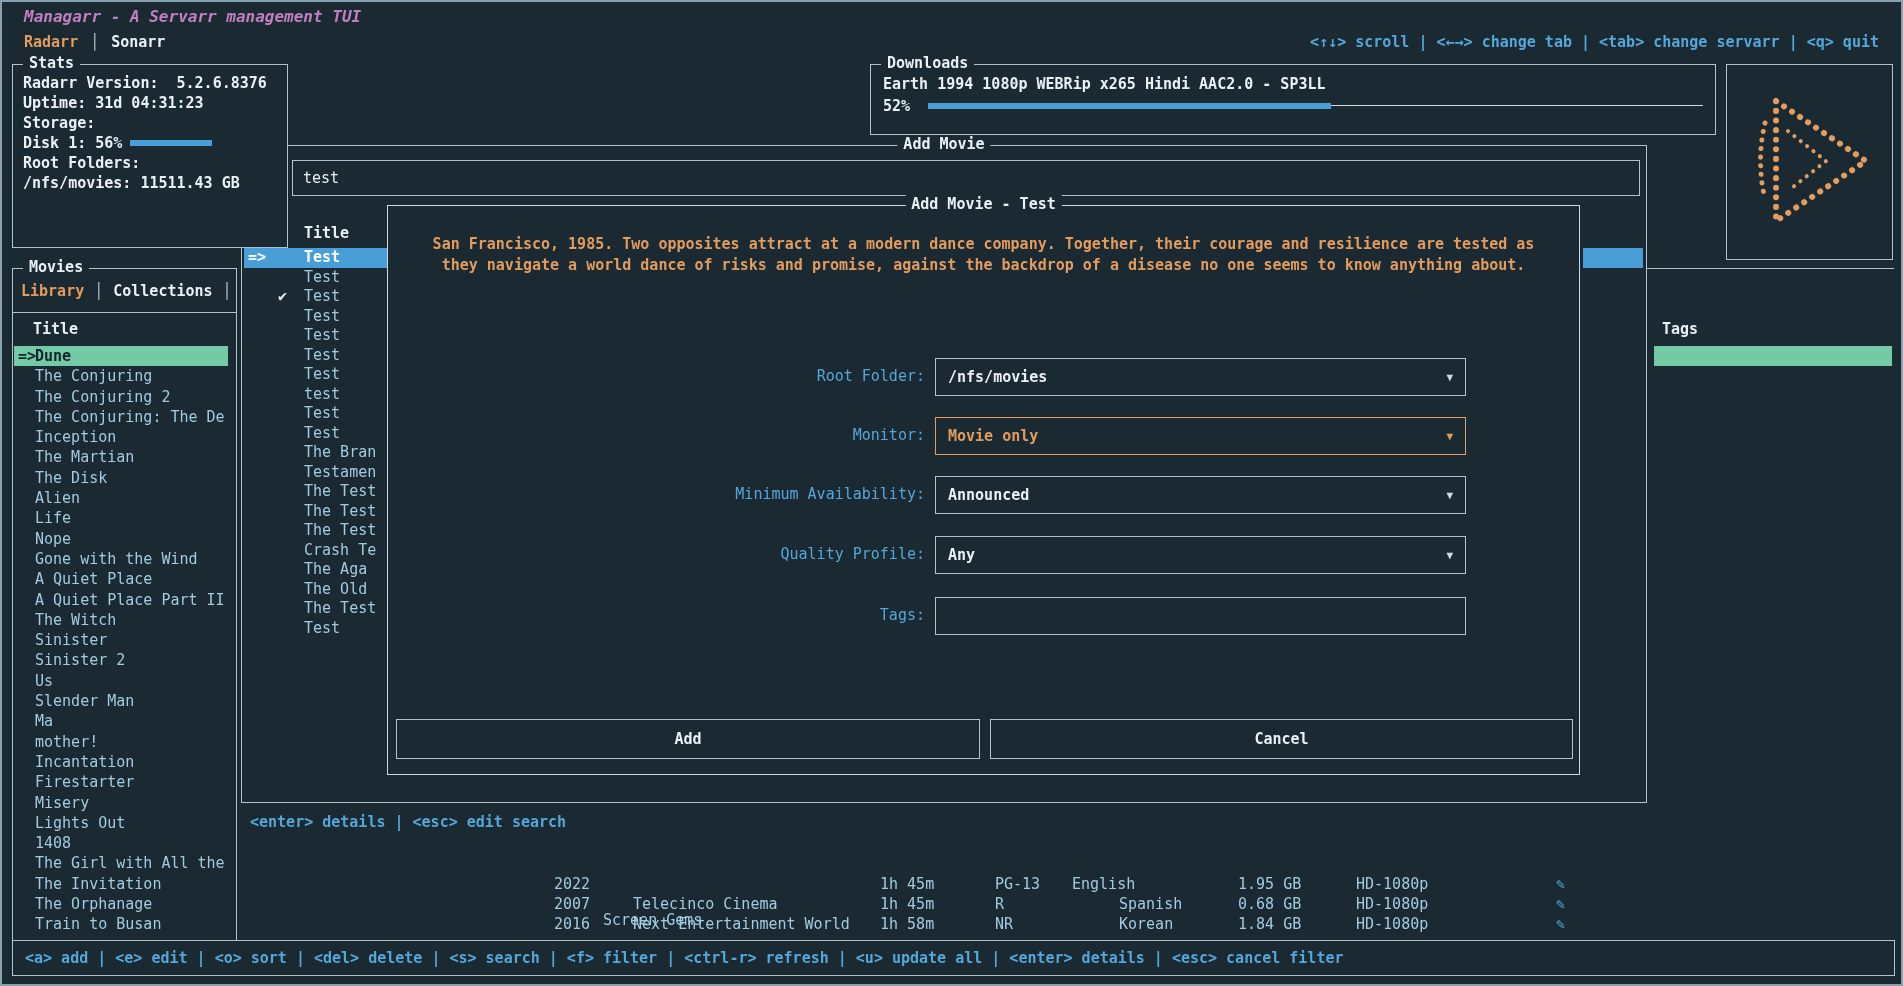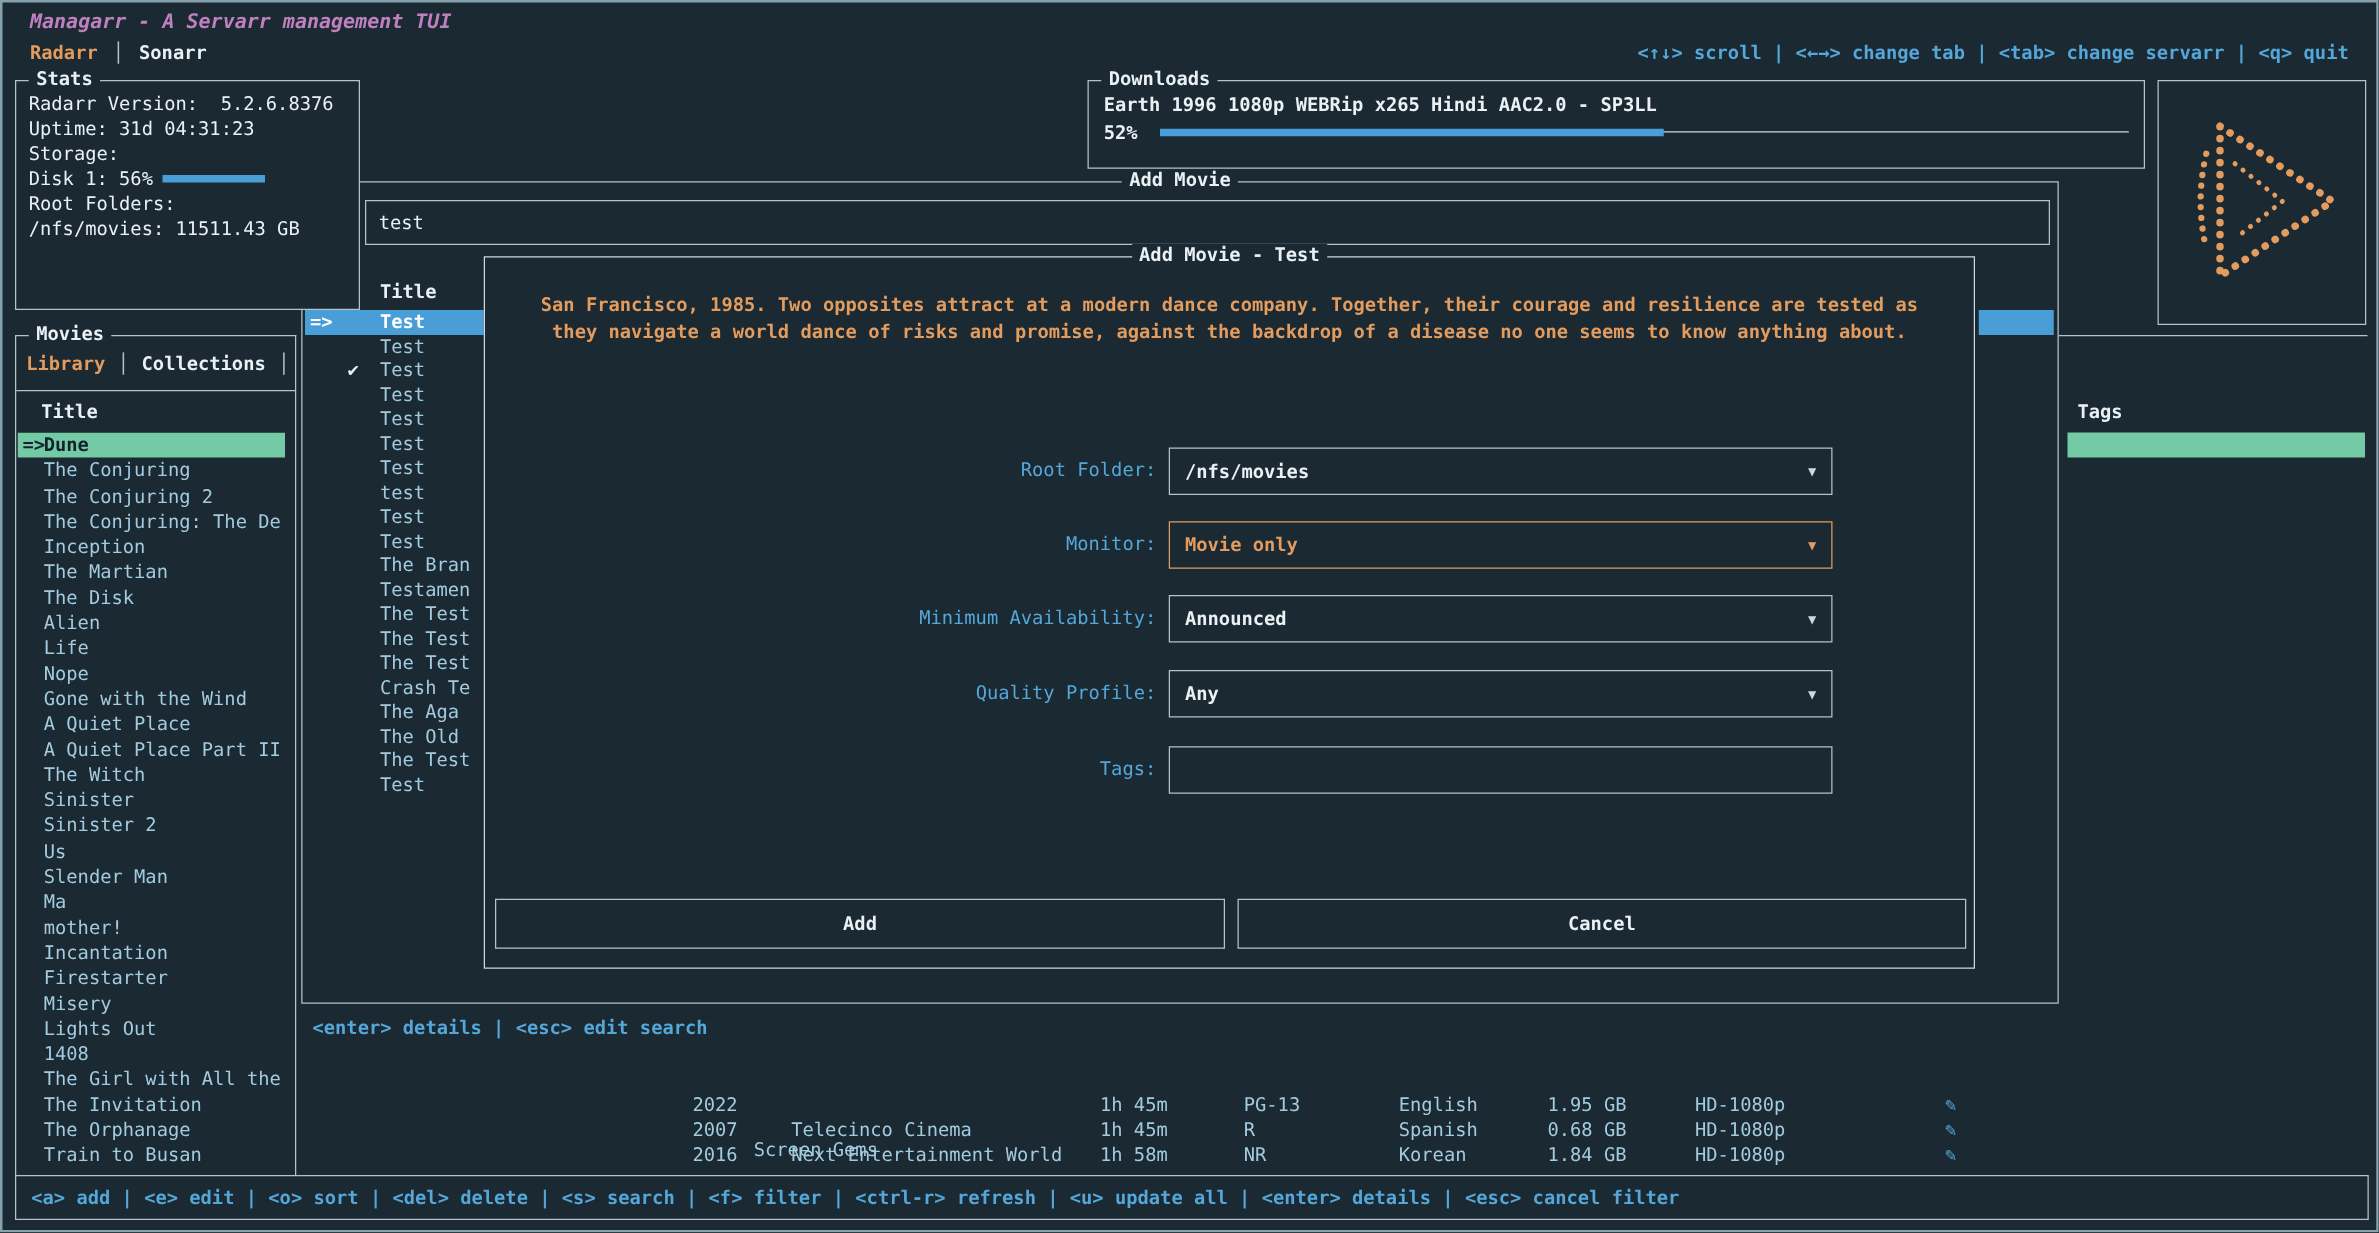--- a/index.html
+++ b/index.html
@@ -16,21 +16,21 @@
   .panel-title.centered{left:50%;transform:translateX(-50%);}
 
   .app-title{position:absolute;left:22px;top:5px;font-style:italic;font-weight:bold;font-size:16px;color:var(--magenta);}
   .tab-bar{position:absolute;left:22px;top:31px;display:flex;gap:12px;font-weight:bold;}
   .tab{color:var(--white);cursor:pointer;}
   .tab.active{color:var(--orange);}
   .tab-sep{color:var(--border);font-weight:normal;}
   .top-help{position:absolute;right:22px;top:31px;color:var(--blue);font-weight:bold;white-space:pre;}
 
   .stats-panel{left:10px;top:62px;width:276px;height:184px;padding:8px 10px;z-index:3;}
-  .stats-line{height:20px;line-height:20px;font-weight:normal;white-space:pre;display:flex;align-items:center;}
+  .stats-line{height:20px;line-height:20px;font-weight:bold;white-space:pre;display:flex;align-items:center;}
   .gauge{position:relative;flex:1;height:20px;margin-left:8px;}
   .gauge-fill{position:absolute;left:0;top:7px;height:6px;background:var(--selblue);}
   .dl-gauge::before{content:'';position:absolute;left:0;right:0;top:9px;height:1px;background:#cfd9de;}
 
   .downloads-panel{left:868px;top:62px;width:846px;height:71px;padding:8px 12px;z-index:3;}
   .dl-item{font-weight:bold;height:22px;line-height:22px;white-space:pre;}
   .dl-progress{display:flex;align-items:center;height:22px;font-weight:bold;}
   .dl-progress>span:first-child{margin-right:10px;}
 
   .logo-panel{left:1724px;top:62px;width:167px;height:196px;display:flex;align-items:center;justify-content:center;z-index:3;}
@@ -106,21 +106,21 @@
     <div class="stats-line">
       <span>Disk 1: 56%</span>
       <span class="gauge"><span class="gauge-fill" id="disk-fill" style="width: 56%;"></span></span>
     </div>
     <div class="stats-line">Root Folders:</div>
     <div class="stats-line">/nfs/movies: 11511.43 GB</div>
   </div>
 
   <div class="panel downloads-panel">
     <span class="panel-title">Downloads</span>
-    <div class="dl-item">Earth 1996 1080p WEBRip x265 Hindi AAC2.0 - SP3LL</div>
+    <div class="dl-item">Earth 1994 1080p WEBRip x265 Hindi AAC2.0 - SP3LL</div>
     <div class="dl-progress">
       <span>52%</span>
       <span class="gauge dl-gauge">
           <span class="gauge-fill" id="dl-fill" style="width: 52%;"></span>
         </span>
     </div>
   </div>
 
   <div class="panel logo-panel">
     <svg width="140" height="150" viewBox="0 0 140 150">
@@ -177,21 +177,21 @@
   <div class="tags-top-border"></div>
   <div class="tags-header">Tags</div>
   <div class="tags-selected-row"></div>
 
   <div id="library-rows">
       <div class="lib-row" style="top: 871.8px;">
         <span style="left: 552px;">2022</span>
         <span style="left: 601px; margin-top: 36px;">Screen Gems</span>
         <span style="left: 878px;">1h 45m</span>
         <span style="left: 993px;">PG-13</span>
-        <span style="left: 1117px; text-align: center;">English</span>
+        <span style="left: 1070px; text-align: center;">English</span>
         <span style="left: 1236px;">1.95 GB</span>
         <span style="left: 1354px;">HD-1080p</span>
         <span class="pencil" style="left: 1554px;">✎</span>
       </div>
       <div class="lib-row" style="top: 892.1px;">
         <span style="left: 552px;">2007</span>
         <span style="left: 631px;">Telecinco Cinema</span>
         <span style="left: 878px;">1h 45m</span>
         <span style="left: 993px;">R</span>
         <span style="left: 1117px;">Spanish</span>

